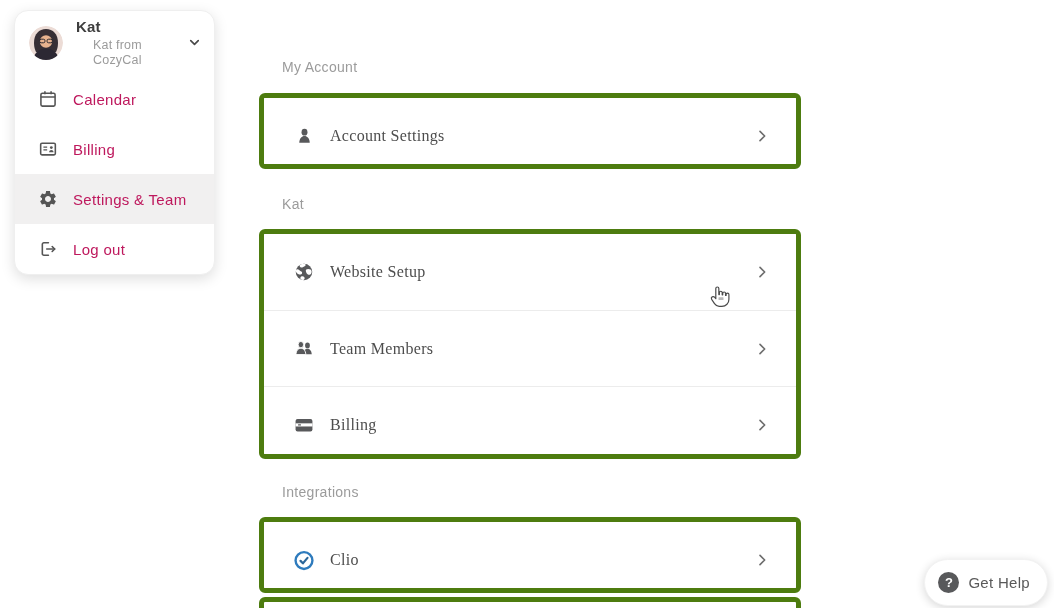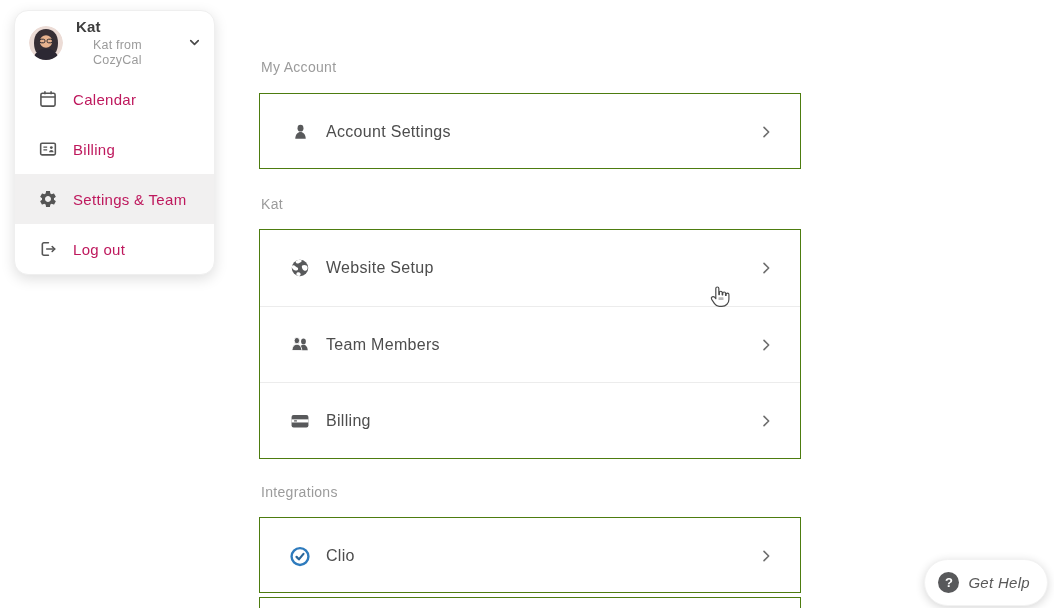--- a/index.html
+++ b/index.html
@@ -31,25 +31,25 @@
     display:flex; align-items:center; height:50px; padding-left:22px;
     cursor:pointer; font-size:15px; color:#be185d; letter-spacing:.3px;
   }
   .nav-item.active { background:#f1f0f0; }
   .nav-icon { width:21px; height:21px; display:flex; align-items:center; justify-content:center; flex:0 0 21px; }
   .nav-label { margin-left:15px; }
 
   
   .main { position:absolute; left:259px; top:0; width:542px; }
   .section-header {
-    position:absolute; left:2px; font-size:14px; color:#9b9b9b; letter-spacing:.3px;
+    position:absolute; left:23px; font-size:14px; color:#9b9b9b; letter-spacing:.3px;
   }
   .card {
     position:absolute; left:0; width:542px; background:#fff;
-    border:1px solid #4d7c0f; border-radius:0; overflow:hidden;
+    border:5px solid #4d7c0f; border-radius:6px; overflow:hidden;font-family:Liberation Serif, serif;
   }
   .row {
     display:flex; align-items:center; height:76px; padding:0 22px 0 29px;
     cursor:pointer; background:#fff;
   }
   .row + .row { border-top:1px solid #ececec; }
   .row-icon { width:22px; height:22px; display:flex; align-items:center; justify-content:center; flex:0 0 22px; }
   .row-label { margin-left:15px; font-size:16px; color:#4d4d4d; letter-spacing:.3px; }
   .row-chevron { margin-left:auto; display:flex; padding-right:4px; }
 
@@ -63,21 +63,21 @@
     position:absolute; right:6px; bottom:2px; height:47px;
     display:flex; align-items:center; gap:9px; padding:0 17px 0 13px;
     background:#fff; border-radius:24px; border:1px solid #f2f2f2;
     box-shadow:0 2px 10px rgba(0,0,0,.16); cursor:pointer; z-index:6;
   }
   .help-badge {
     width:21px; height:21px; border-radius:50%; background:#58595b;
     color:#fff; display:flex; align-items:center; justify-content:center;
     font-size:13px; font-weight:bold;
   }
-  .help-label { font-size:15px; color:#595959; letter-spacing:.3px;font-style:italic; }
+  .help-label { font-size:15px; color:#595959; letter-spacing:.3px; }
 
   
   .cursor { position:absolute; left:708px; top:283px; z-index:9; pointer-events:none; }
 </style>
 </head>
 <body>
 
 <nav class="sidebar">
 
   <div class="user-block">

